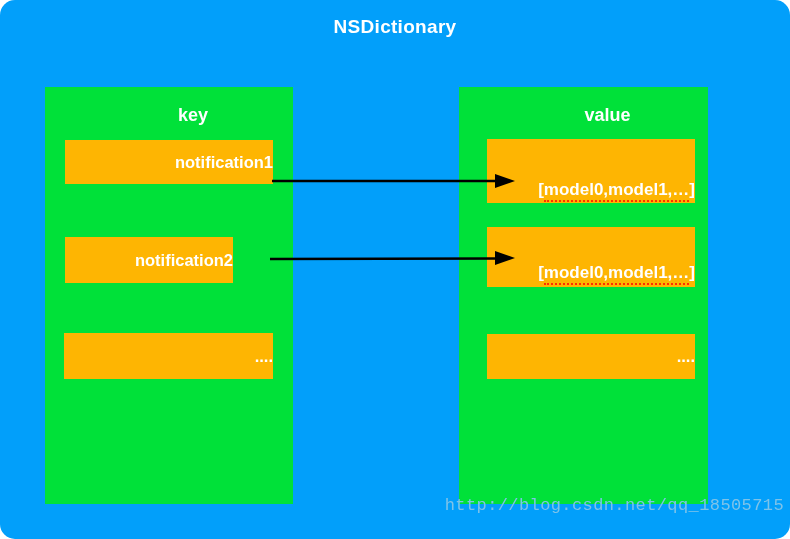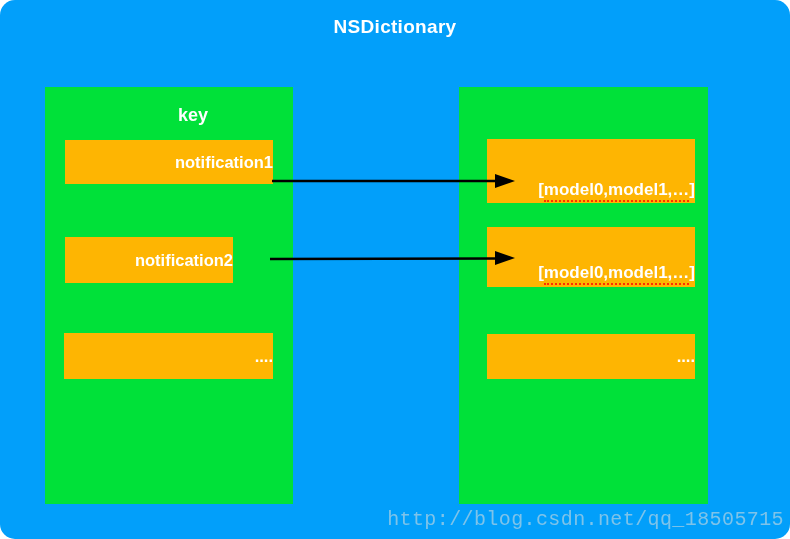--- a/index.html
+++ b/index.html
@@ -65,23 +65,23 @@
   .arrows {
     position: absolute;
     left: 0; top: 0;
     width: 790px; height: 539px;
     pointer-events: none;
   }
   .arrow-line { stroke: var(--arrow_black, #000000); stroke-width: 2.6px; }
   .arrow-head { fill: var(--arrow_black, #000000); }
   .watermark {
     position: absolute;
-    top: 508px; right: 6px;
+    top: 496px; right: 6px;
     font-family: "Liberation Mono", monospace;
-    font-size: 20px;
+    font-size: 17px;
     letter-spacing: 0.4px;
     color: var(--watermark_blue, #7EC3E9);
     white-space: nowrap;
   }
 </style>
 </head>
 <body>
 
 <div class="canvas">
 
@@ -94,20 +94,21 @@
     </div>
     <div class="obox k2">
       <span>notification2</span>
     </div>
     <div class="obox k3">
       <span>....</span>
     </div>
   </div>
 
   <div class="panel right">
+    <div class="panel-header">value</div>
     <div class="obox v1">
       <span><span>[</span><span class="squiggle">model0,model1,…</span><span>]</span></span>
     </div>
     <div class="obox v2">
       <span><span>[</span><span class="squiggle">model0,model1,…</span><span>]</span></span>
     </div>
     <div class="obox v3">
       <span>....</span>
     </div>
   </div>

